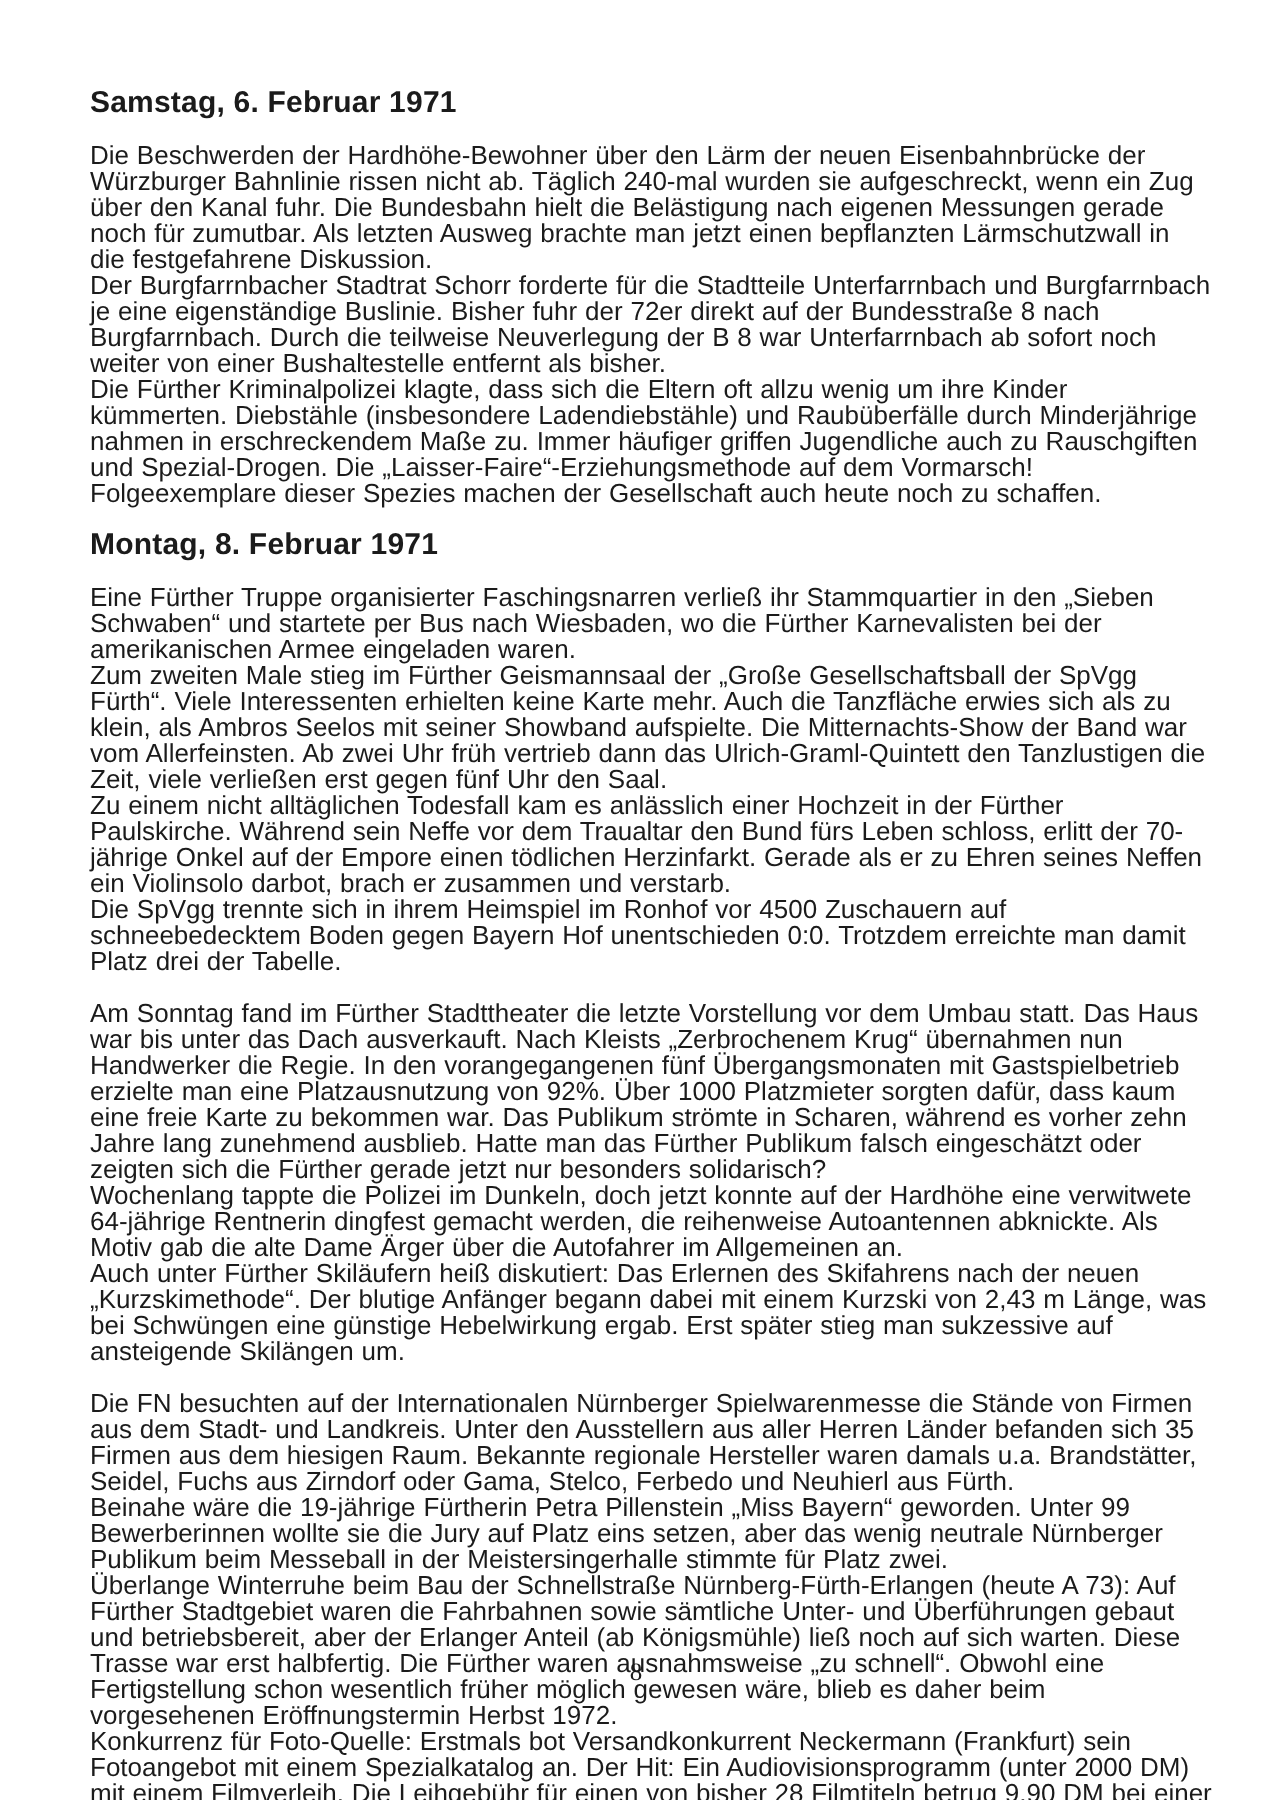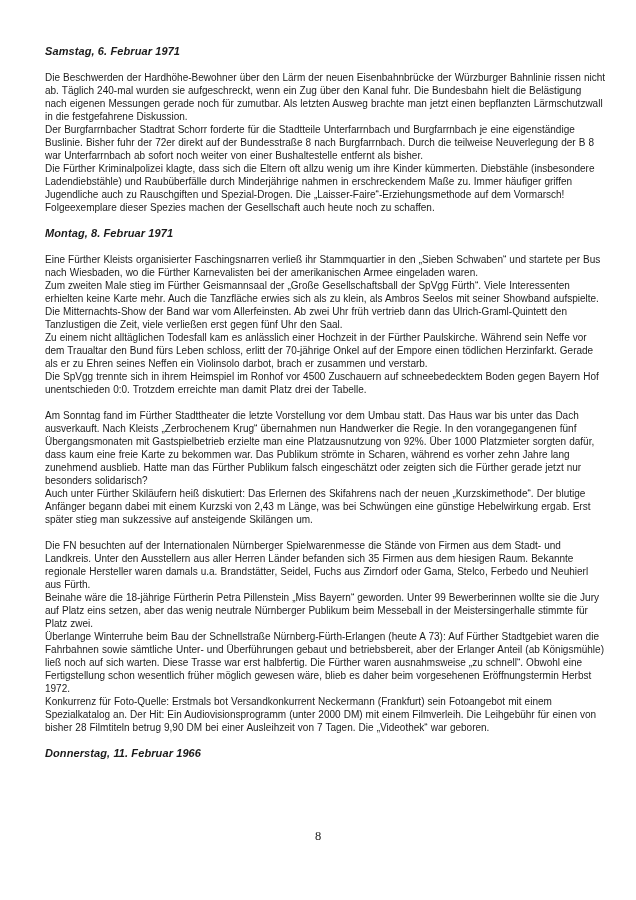--- a/index.html
+++ b/index.html
@@ -17,29 +17,28 @@
   }
   .page {
     box-sizing: border-box;
     width: 636px;
     padding: 45px 30px 0 45px;
   }
   .section {
     margin: 0 0 13px 0;
   }
   .section h2 {
-    font-size: 11px;
+    font-size: 15px;
     line-height: 13px;
     font-weight: bold;
     margin: 0 0 13px 0;
     letter-spacing: 0.1px;
-    font-style: italic;
   }
   .section p {
-    font-size: 10px;
+    font-size: 13px;
     line-height: 13px;
     margin: 0;
     text-align: left;
     word-spacing: 0.3px;
   }
   .page-number {
     position: absolute;
     left: 0;
     right: 0;
     top: 829px;
@@ -56,34 +55,35 @@
 
   <section class="section">
     <h2>Samstag, 6. Februar 1971</h2>
     <p>Die Beschwerden der Hardhöhe-Bewohner über den Lärm der neuen Eisenbahnbrücke der Würzburger Bahnlinie rissen nicht ab. Täglich 240-mal wurden sie aufgeschreckt, wenn ein Zug über den Kanal fuhr. Die Bundesbahn hielt die Belästigung nach eigenen Messungen gerade noch für zumutbar. Als letzten Ausweg brachte man jetzt einen bepflanzten Lärmschutzwall in die festgefahrene Diskussion.</p>
     <p>Der Burgfarrnbacher Stadtrat Schorr forderte für die Stadtteile Unterfarrnbach und Burgfarrnbach je eine eigenständige Buslinie. Bisher fuhr der 72er direkt auf der Bundesstraße 8 nach Burgfarrnbach. Durch die teilweise Neuverlegung der B 8 war Unterfarrnbach ab sofort noch weiter von einer Bushaltestelle entfernt als bisher.</p>
     <p>Die Fürther Kriminalpolizei klagte, dass sich die Eltern oft allzu wenig um ihre Kinder kümmerten. Diebstähle (insbesondere Ladendiebstähle) und Raubüberfälle durch Minderjährige nahmen in erschreckendem Maße zu. Immer häufiger griffen Jugendliche auch zu Rauschgiften und Spezial-Drogen. Die „Laisser-Faire“-Erziehungsmethode auf dem Vormarsch! Folgeexemplare dieser Spezies machen der Gesellschaft auch heute noch zu schaffen.</p>
   </section>
 
   <section class="section">
     <h2>Montag, 8. Februar 1971</h2>
-    <p>Eine Fürther Kleists organisierter Faschingsnarren verließ ihr Stammquartier in den „Sieben Schwaben“ und startete per Bus nach Wiesbaden, wo die Fürther Karnevalisten bei der amerikanischen Armee eingeladen waren.</p>
+    <p>Eine Fürther Truppe organisierter Faschingsnarren verließ ihr Stammquartier in den „Sieben Schwaben“ und startete per Bus nach Wiesbaden, wo die Fürther Karnevalisten bei der amerikanischen Armee eingeladen waren.</p>
     <p>Zum zweiten Male stieg im Fürther Geismannsaal der „Große Gesellschaftsball der SpVgg Fürth“. Viele Interessenten erhielten keine Karte mehr. Auch die Tanzfläche erwies sich als zu klein, als Ambros Seelos mit seiner Showband aufspielte. Die Mitternachts-Show der Band war vom Allerfeinsten. Ab zwei Uhr früh vertrieb dann das Ulrich-Graml-Quintett den Tanzlustigen die Zeit, viele verließen erst gegen fünf Uhr den Saal.</p>
     <p>Zu einem nicht alltäglichen Todesfall kam es anlässlich einer Hochzeit in der Fürther Paulskirche. Während sein Neffe vor dem Traualtar den Bund fürs Leben schloss, erlitt der 70-jährige Onkel auf der Empore einen tödlichen Herzinfarkt. Gerade als er zu Ehren seines Neffen ein Violinsolo darbot, brach er zusammen und verstarb.</p>
     <p>Die SpVgg trennte sich in ihrem Heimspiel im Ronhof vor 4500 Zuschauern auf schneebedecktem Boden gegen Bayern Hof unentschieden 0:0. Trotzdem erreichte man damit Platz drei der Tabelle.</p>
   </section>
 
   <section class="section">
     <p>Am Sonntag fand im Fürther Stadttheater die letzte Vorstellung vor dem Umbau statt. Das Haus war bis unter das Dach ausverkauft. Nach Kleists „Zerbrochenem Krug“ übernahmen nun Handwerker die Regie. In den vorangegangenen fünf Übergangsmonaten mit Gastspielbetrieb erzielte man eine Platzausnutzung von 92%. Über 1000 Platzmieter sorgten dafür, dass kaum eine freie Karte zu bekommen war. Das Publikum strömte in Scharen, während es vorher zehn Jahre lang zunehmend ausblieb. Hatte man das Fürther Publikum falsch eingeschätzt oder zeigten sich die Fürther gerade jetzt nur besonders solidarisch?</p>
+    <p>Wochenlang tappte die Polizei im Dunkeln, doch jetzt konnte auf der Hardhöhe eine verwitwete 64-jährige Rentnerin dingfest gemacht werden, die reihenweise Autoantennen abknickte. Als Motiv gab die alte Dame Ärger über die Autofahrer im Allgemeinen an.</p>
     <p>Auch unter Fürther Skiläufern heiß diskutiert: Das Erlernen des Skifahrens nach der neuen „Kurzskimethode“. Der blutige Anfänger begann dabei mit einem Kurzski von 2,43 m Länge, was bei Schwüngen eine günstige Hebelwirkung ergab. Erst später stieg man sukzessive auf ansteigende Skilängen um.</p>
   </section>
 
   <section class="section">
     <p>Die FN besuchten auf der Internationalen Nürnberger Spielwarenmesse die Stände von Firmen aus dem Stadt- und Landkreis. Unter den Ausstellern aus aller Herren Länder befanden sich 35 Firmen aus dem hiesigen Raum. Bekannte regionale Hersteller waren damals u.a. Brandstätter, Seidel, Fuchs aus Zirndorf oder Gama, Stelco, Ferbedo und Neuhierl aus Fürth.</p>
-    <p>Beinahe wäre die 18-jährige Fürtherin Petra Pillenstein „Miss Bayern“ geworden. Unter 99 Bewerberinnen wollte sie die Jury auf Platz eins setzen, aber das wenig neutrale Nürnberger Publikum beim Messeball in der Meistersingerhalle stimmte für Platz zwei.</p>
+    <p>Beinahe wäre die 19-jährige Fürtherin Petra Pillenstein „Miss Bayern“ geworden. Unter 99 Bewerberinnen wollte sie die Jury auf Platz eins setzen, aber das wenig neutrale Nürnberger Publikum beim Messeball in der Meistersingerhalle stimmte für Platz zwei.</p>
     <p>Überlange Winterruhe beim Bau der Schnellstraße Nürnberg-Fürth-Erlangen (heute A 73): Auf Fürther Stadtgebiet waren die Fahrbahnen sowie sämtliche Unter- und Überführungen gebaut und betriebsbereit, aber der Erlanger Anteil (ab Königsmühle) ließ noch auf sich warten. Diese Trasse war erst halbfertig. Die Fürther waren ausnahmsweise „zu schnell“. Obwohl eine Fertigstellung schon wesentlich früher möglich gewesen wäre, blieb es daher beim vorgesehenen Eröffnungstermin Herbst 1972.</p>
     <p>Konkurrenz für Foto-Quelle: Erstmals bot Versandkonkurrent Neckermann (Frankfurt) sein Fotoangebot mit einem Spezialkatalog an. Der Hit: Ein Audiovisionsprogramm (unter 2000 DM) mit einem Filmverleih. Die Leihgebühr für einen von bisher 28 Filmtiteln betrug 9,90 DM bei einer Ausleihzeit von 7 Tagen. Die „Videothek“ war geboren.</p>
   </section>
 
   <section class="section">
     <h2>Donnerstag, 11. Februar 1966</h2>
   </section>
 
 </div>
 

